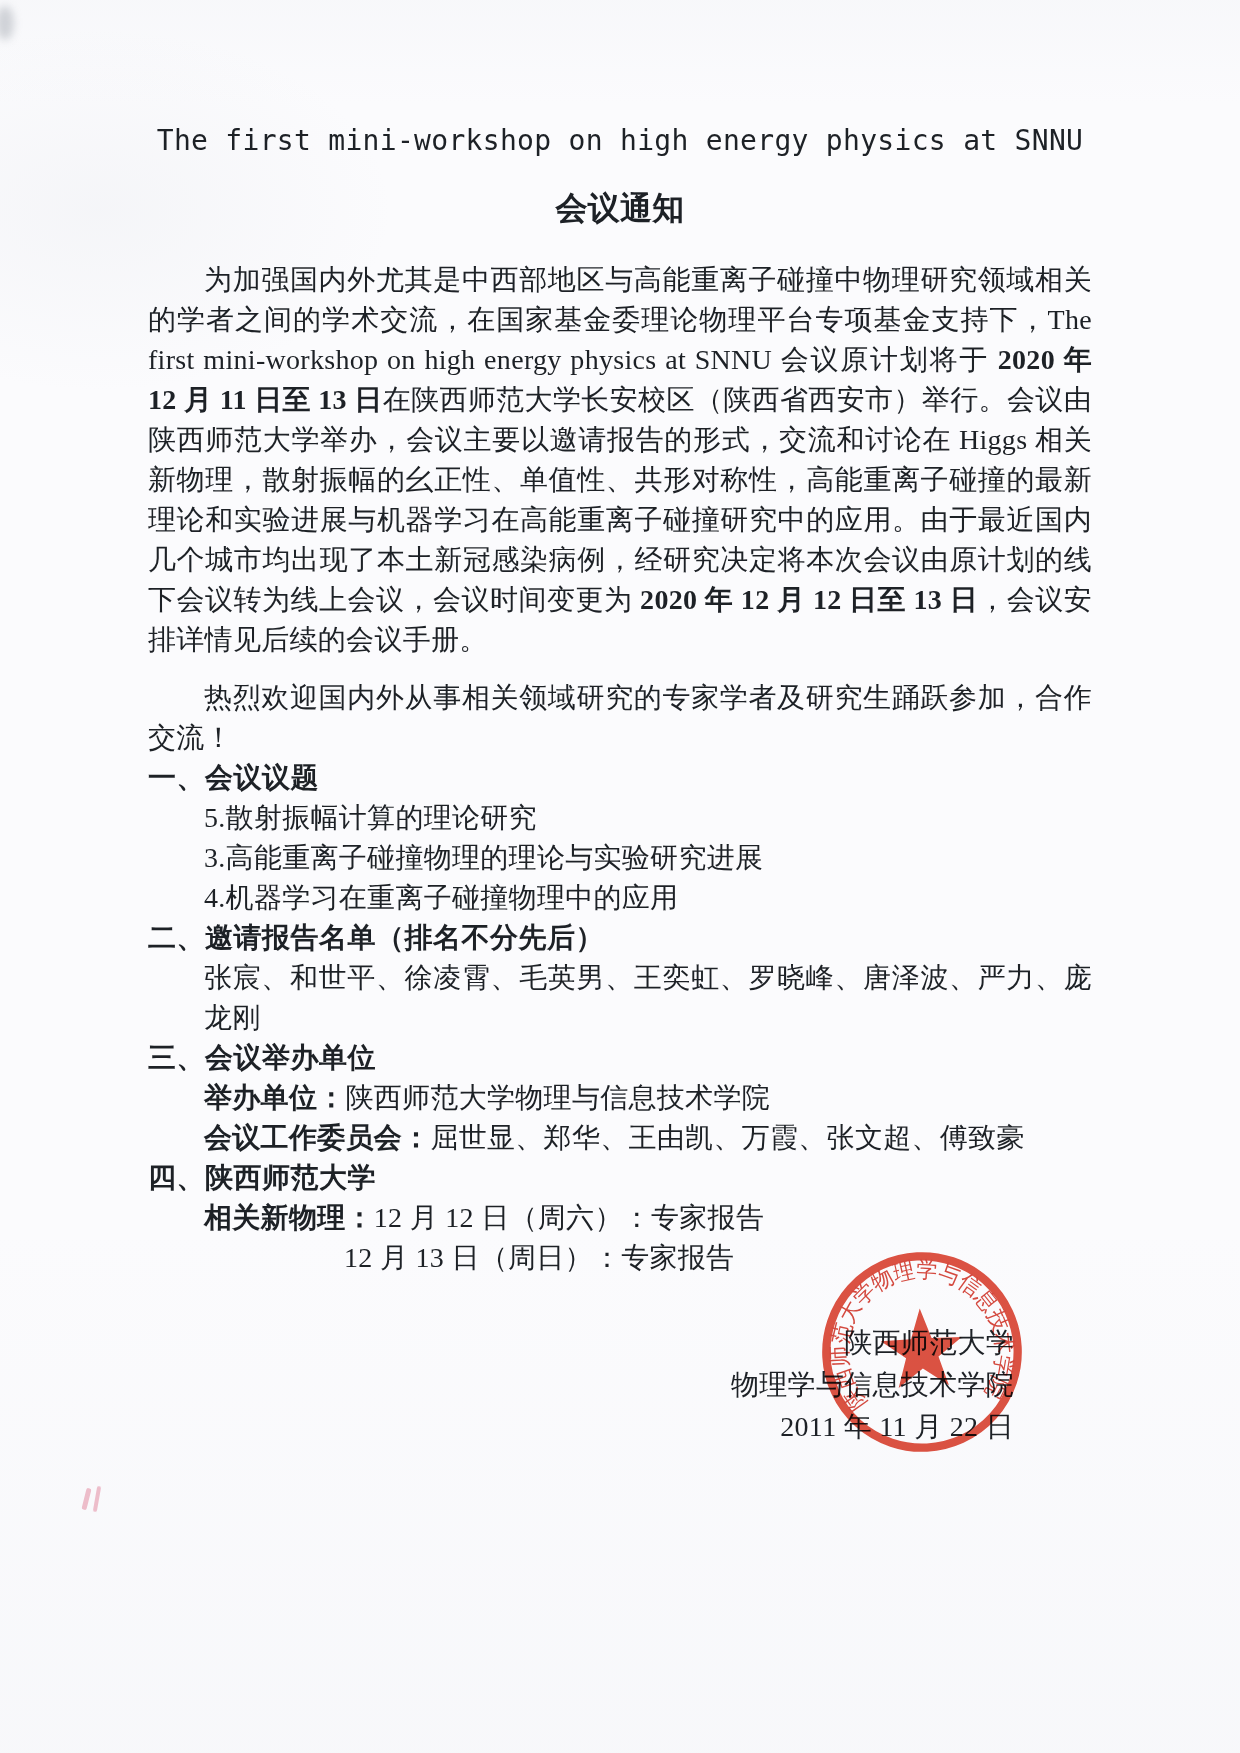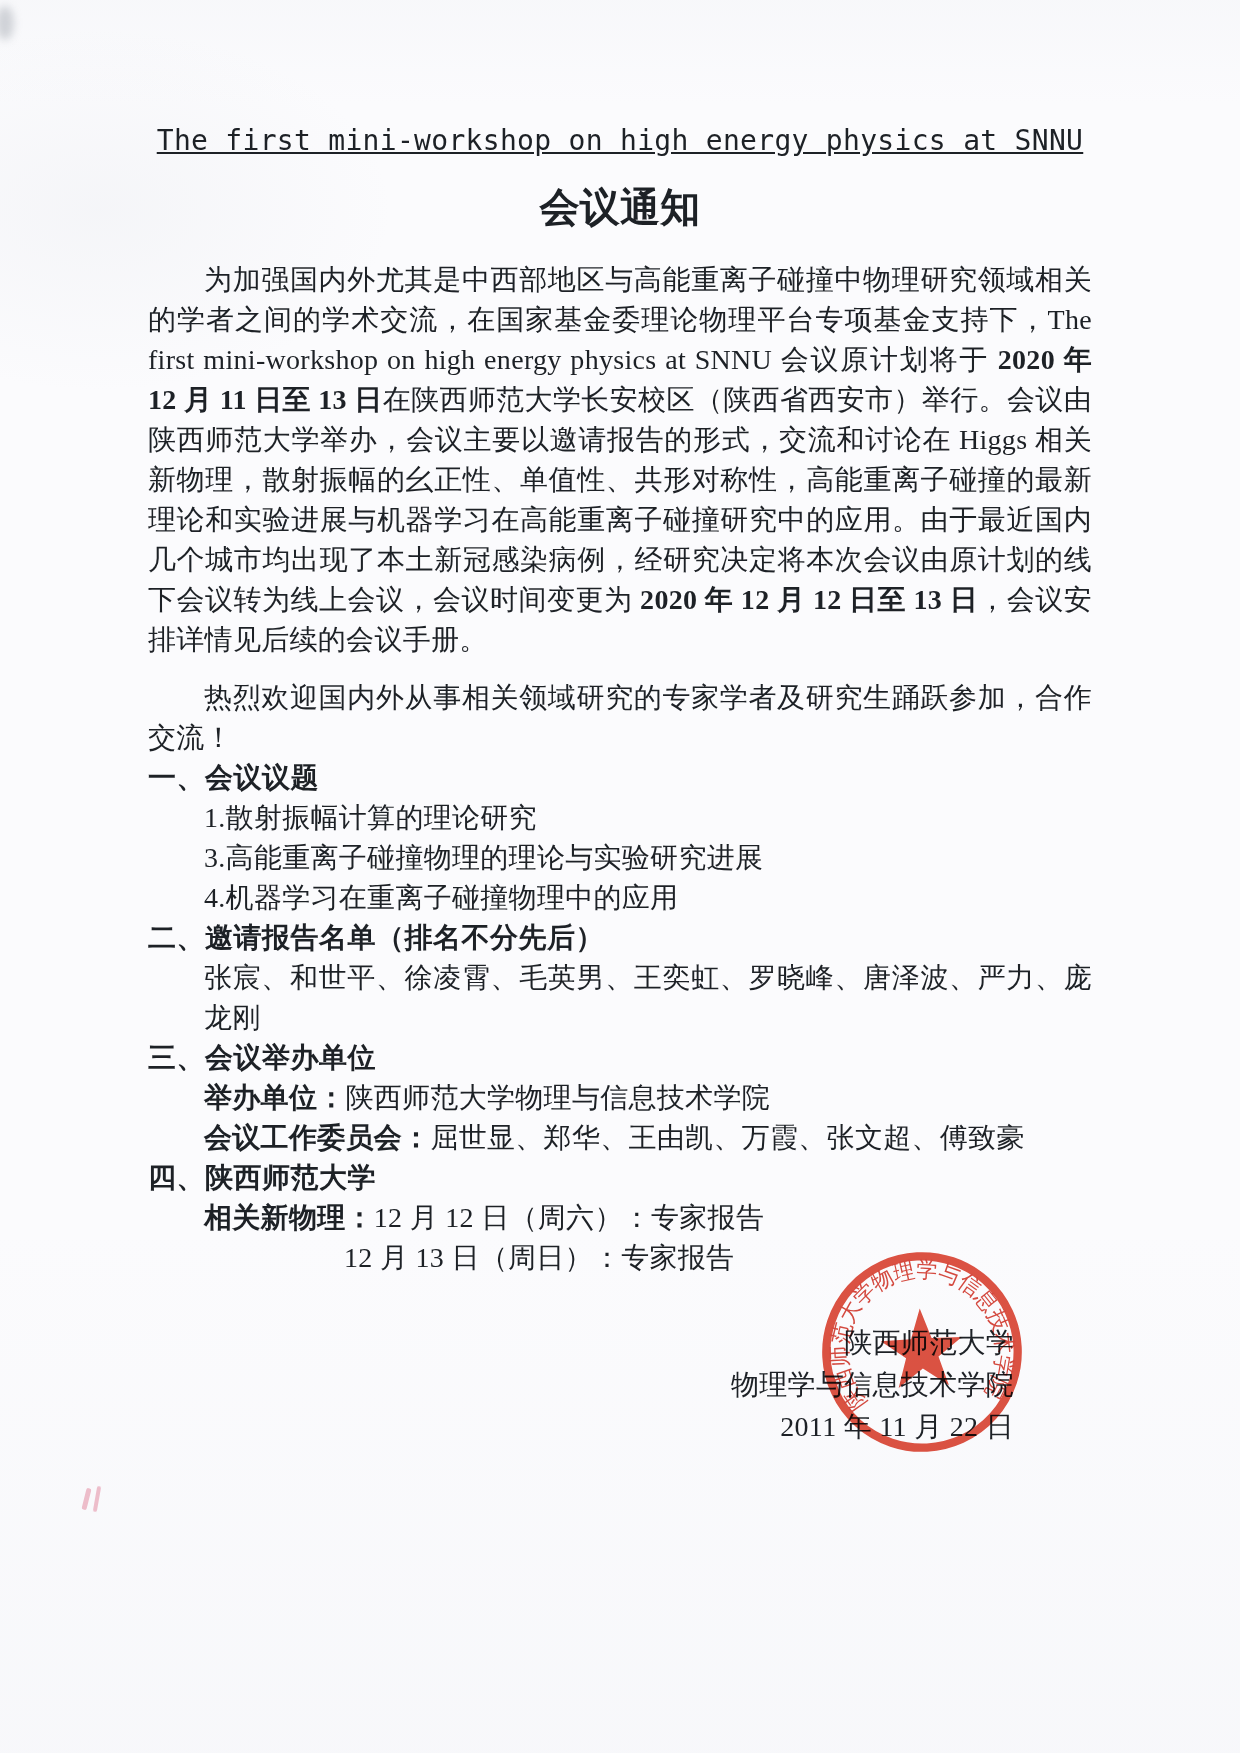--- a/index.html
+++ b/index.html
@@ -30,26 +30,26 @@
   .content{
     position:absolute;left:148px;top:0;width:944px;
     font-size:28px;line-height:40px;
     text-align:justify;
     letter-spacing:.3px;
   }
   .title-en{
     margin-top:120px;
     text-align:center;
     font-family:"DejaVu Sans Mono","Liberation Mono",monospace;
-    font-size:28px;line-height:42px;font-weight:400;text-decoration:underline;
+    font-size:28px;line-height:42px;font-weight:400;
   }
   .title-zh{
     margin-top:24px;
     text-align:center;
-    font-size:40px;line-height:44px;font-weight:700;
+    font-size:32px;line-height:44px;font-weight:700;
   }
   p.body-par{margin:0;text-indent:2em;}
   p.intro{margin-top:30px;}
   p.welcome{margin-top:18px;}
   .bold{font-weight:700;}
   .sections{}
   .sec-head{
     font-weight:700;
     font-family:"Liberation Sans","DejaVu Sans",sans-serif;
     letter-spacing:.5px;
@@ -80,21 +80,21 @@
   <div class="title-en">The first mini-workshop on high energy physics at SNNU</div>
   <div class="title-zh">会议通知</div>
 
   <p class="body-par intro"><span>为加强国内外尤其是中西部地区与高能重离子碰撞中物理研究领域相关的学者之间的学术交流，在国家基金委理论物理平台专项基金支持下，The first mini-workshop on high energy physics at SNNU 会议原计划将于 </span><b class="bold">2020 年 12 月 11 日至 13 日</b><span>在陕西师范大学长安校区（陕西省西安市）举行。会议由陕西师范大学举办，会议主要以邀请报告的形式，交流和讨论在 Higgs 相关新物理，散射振幅的幺正性、单值性、共形对称性，高能重离子碰撞的最新理论和实验进展与机器学习在高能重离子碰撞研究中的应用。由于最近国内几个城市均出现了本土新冠感染病例，经研究决定将本次会议由原计划的线下会议转为线上会议，会议时间变更为 </span><b class="bold">2020 年 12 月 12 日至 13 日</b><span>，会议安排详情见后续的会议手册。</span></p>
 
   <p class="body-par welcome">热烈欢迎国内外从事相关领域研究的专家学者及研究生踊跃参加，合作交流！</p>
 
   <div class="sections">
 
     <div class="sec-head"><span>一、</span><span>会议议题</span></div>
-    <div class="row">1.散射振幅计算的理论研究</div>
+    <div class="row">5.散射振幅计算的理论研究</div>
     <div class="row">3.高能重离子碰撞物理的理论与实验研究进展</div>
     <div class="row">4.机器学习在重离子碰撞物理中的应用</div>
 
     <div class="sec-head"><span>二、</span><span>邀请报告名单（排名不分先后）</span></div>
     <div class="row">张宸、和世平、徐凌霄、毛英男、王奕虹、罗晓峰、唐泽波、严力、庞龙刚</div>
 
     <div class="sec-head"><span>三、</span><span>会议举办单位</span></div>
     <div class="row"><span class="row-label">举办单位：</span><span>陕西师范大学物理与信息技术学院</span></div>
     <div class="row"><span class="row-label">会议工作委员会：</span><span>屈世显、郑华、王由凯、万霞、张文超、傅致豪</span></div>
 

